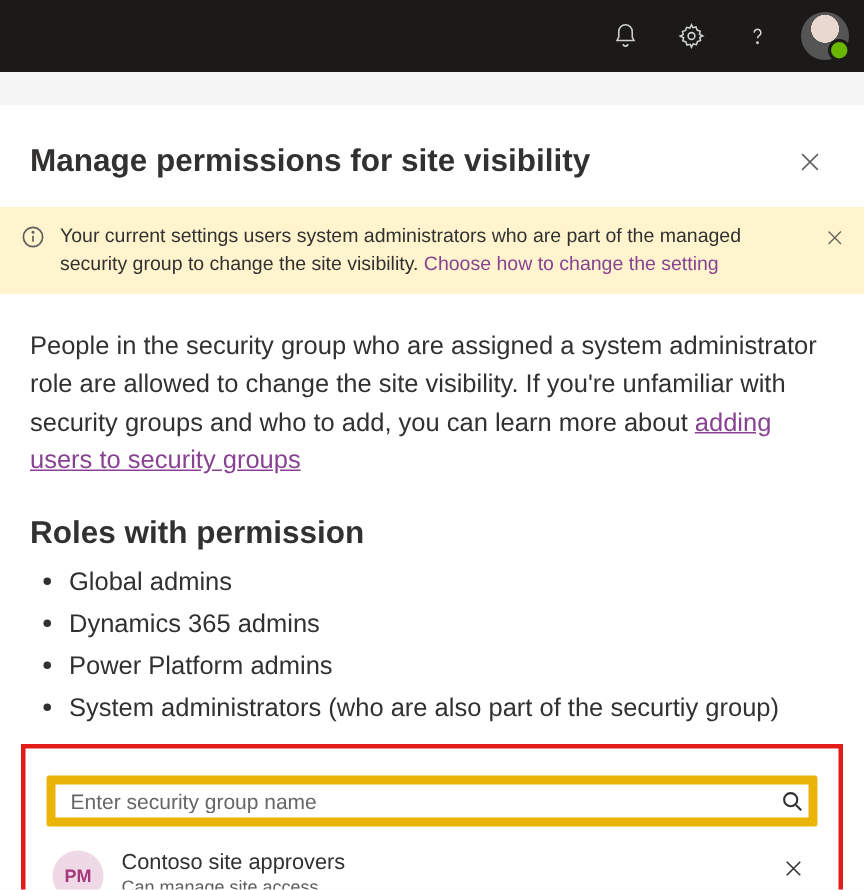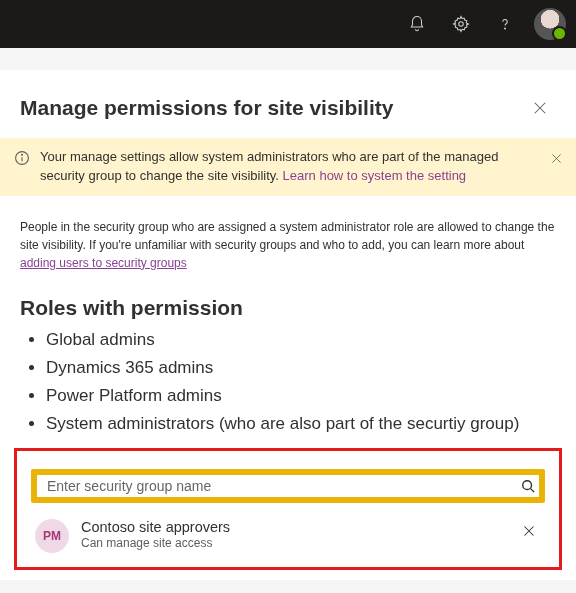--- a/index.html
+++ b/index.html
@@ -93,21 +93,21 @@
       margin-top: 2px;
       color: #605e5c;
     }
     .info-icon svg { width: 16px; height: 16px; fill: none; stroke: currentColor; stroke-width: 1.4; }
     .info-text { flex: 1; }
     .info-link { color: #884292; cursor: pointer; }
     .info-dismiss { flex-shrink: 0; width: 20px; height: 20px; display:flex; align-items:center; justify-content:center; cursor:pointer; color:#605e5c; }
     .info-dismiss svg { width: 11px; height: 11px; stroke: currentColor; stroke-width: 1.2; }
     .body-text {
       margin-top: 22px;
-      font-size: 12px;
+      font-size: 17px;
       line-height: 1.5;
       color: #323130;
     }
     .body-link {
       color: #884292;
       text-decoration: underline;
       cursor: pointer;
     }
     .section-heading {
       font-size: 21px;
@@ -218,21 +218,21 @@
 
   <div class="info-bar">
     <div class="info-icon">
       <svg viewBox="0 0 20 20">
           <circle cx="10" cy="10" r="8"></circle>
           <line x1="10" y1="9" x2="10" y2="14"></line>
           <circle cx="10" cy="6" r="0.6" fill="currentColor"></circle>
         </svg>
     </div>
     <div class="info-text">
-      <span>Your manage settings allow system administrators who are part of the managed security group to change the site visibility. </span><span class="info-link">Learn how to system the setting</span>
+      <span>Your current settings users system administrators who are part of the managed security group to change the site visibility. </span><span class="info-link">Choose how to change the setting</span>
     </div>
     <div class="info-dismiss">
       <svg viewBox="0 0 16 16">
           <path d="M2 2 L14 14 M14 2 L2 14"></path>
         </svg>
     </div>
   </div>
 
   <div class="body-text">
     <span>People in the security group who are assigned a system administrator role are allowed to change the site visibility. If you're unfamiliar with security groups and who to add, you can learn more about </span><span class="body-link">adding users to security groups</span>

